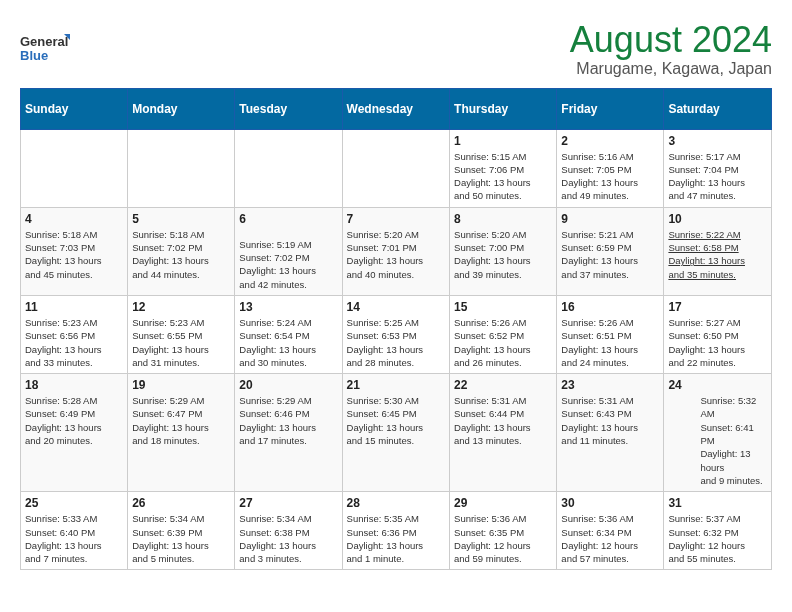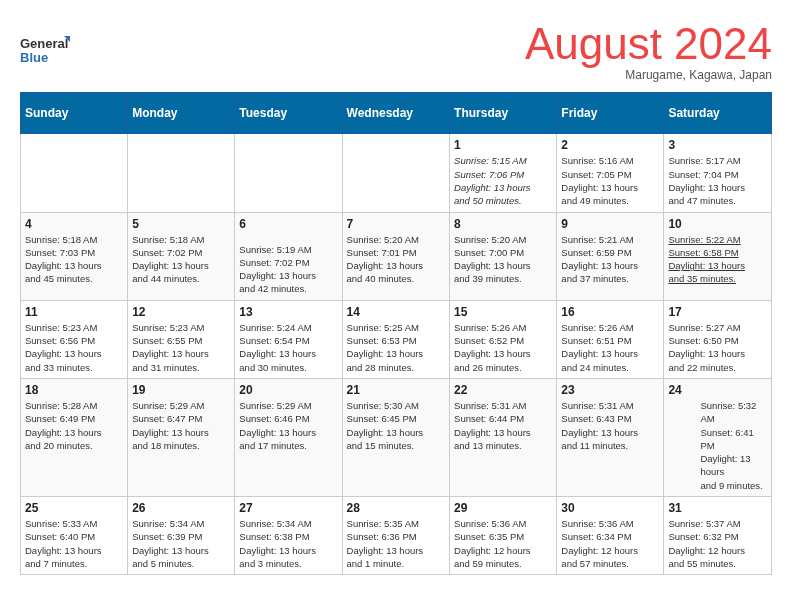--- a/index.html
+++ b/index.html
@@ -18,27 +18,27 @@
     }
     .logo {
       display: flex;
       align-items: center;
       gap: 4px;
     }
     .title-block {
       text-align: right;
     }
     .month-year {
-      font-size: 44px;
+      font-size: 36px;
       font-weight: 300;
-      color: #ef4444;
+      color: #15803d;
       line-height: 1.1;
     }
     .location {
-      font-size: 12px;
+      font-size: 16px;
       color: #555;
     }
     table {
       width: 100%;
       border-collapse: collapse;
       font-size: 10px;
     }
     thead tr th {
       background: #0369a1;
       color: #fff;
@@ -104,21 +104,21 @@
       </tr>
   </thead>
   <tbody id="calendar-body">
   <tr>
         <td class="empty-cell"></td>
         <td class="empty-cell"></td>
         <td class="empty-cell"></td>
         <td class="empty-cell"></td>
         <td>
           <div class="day-number">1</div>
-          <div class="day-info" style="white-space: pre-line; font-style: italic;">Sunrise: 5:15 AM
+          <div class="day-info" style="white-space: pre-line;">Sunrise: 5:15 AM
 Sunset: 7:06 PM
 Daylight: 13 hours
 and 50 minutes.</div>
         </td>
         <td>
           <div class="day-number">2</div>
           <div class="day-info" style="white-space: pre-line;">Sunrise: 5:16 AM
 Sunset: 7:05 PM
 Daylight: 13 hours
 and 49 minutes.</div>

